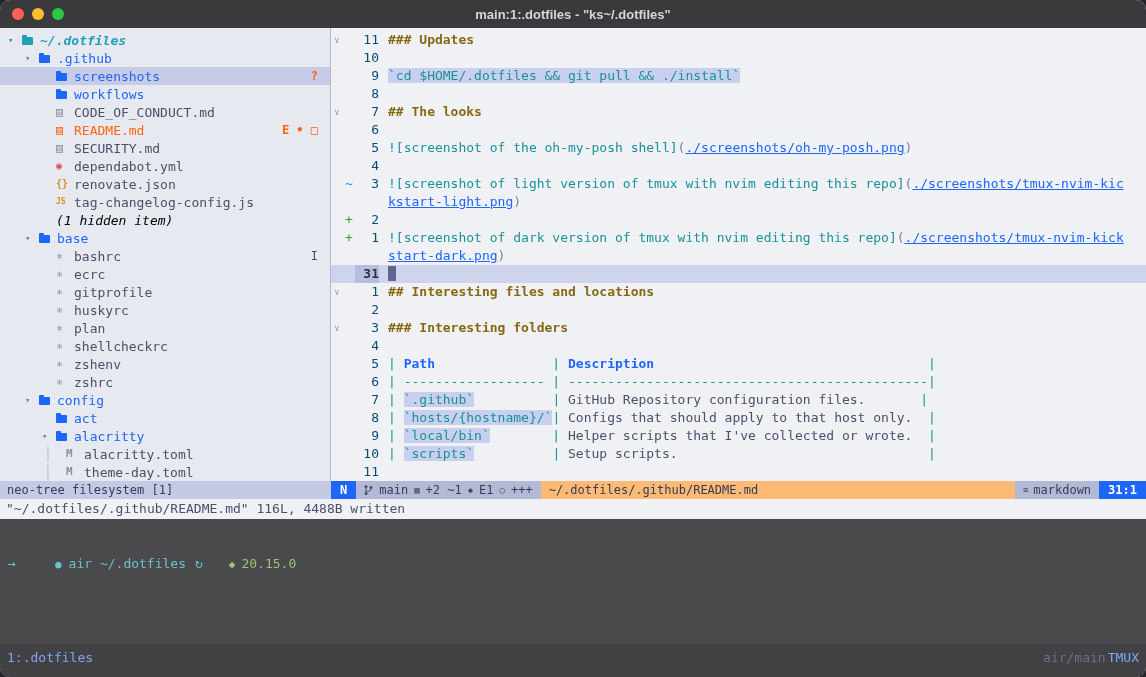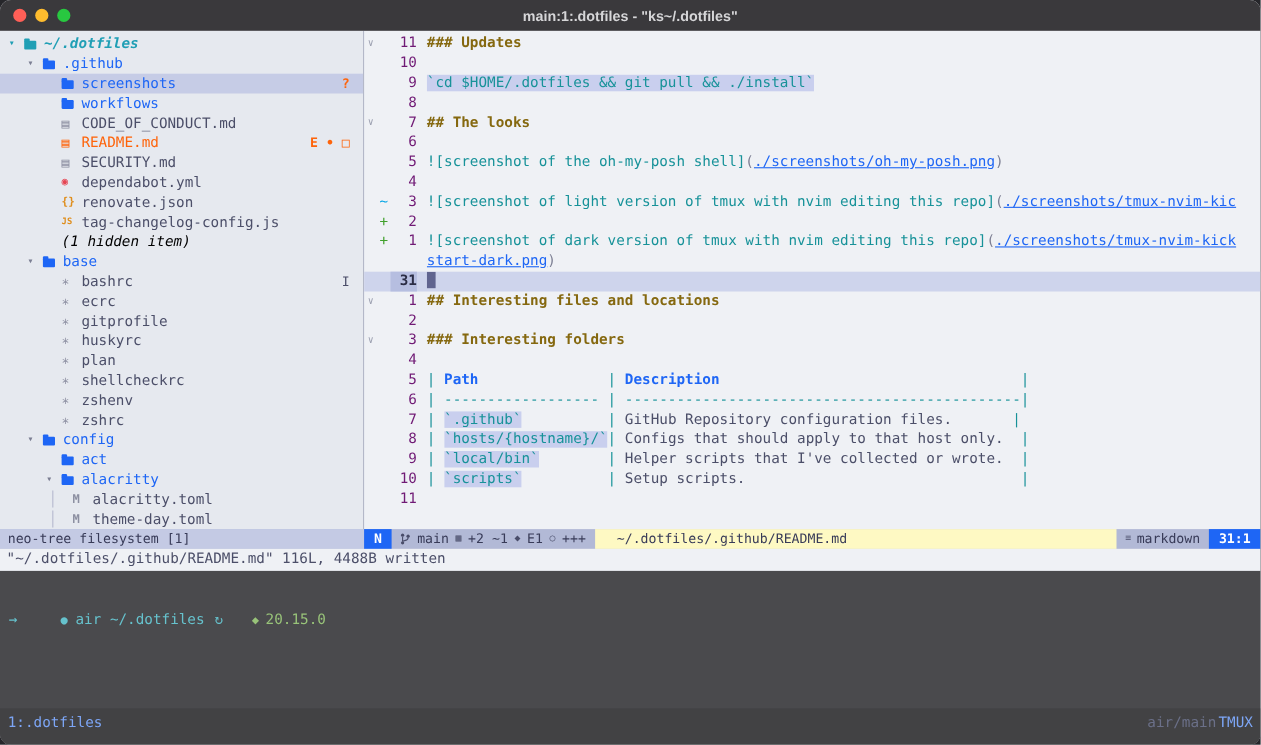--- a/index.html
+++ b/index.html
@@ -42,39 +42,39 @@
 .tname.hidden{color:#000000;font-style:italic}
 .tbadge{margin-left:auto;padding-right:12px;font-size:12px;white-space:pre}
 .tbadge.git{color:#fe640b;font-weight:700}
 .tbadge.mark{color:#4c4f69}
 
 .eline{display:flex;height:18px;line-height:18px;white-space:pre}
 .eline.cur{background:#ced4ec}
 .fold{width:12px;flex:0 0 12px;color:#9ca0b0;text-align:center;font-size:9px}
 .sign{width:12px;flex:0 0 12px;text-align:center}
 .sign.add{color:#40a02b}.sign.chg{color:#04a5e5}
-.lnum{width:24px;flex:0 0 24px;text-align:right;color:#701a75;margin-right:9px}
+.lnum{width:24px;flex:0 0 24px;text-align:right;color:#0c4a6e;margin-right:9px}
 .eline.cur .lnum{color:#2b2d45;font-weight:700;background:#b6bee0}
 .ltext{flex:1;overflow:hidden;white-space:pre}
 .h{color:#85680f;font-weight:700}
 .cs{color:#179299;background:#c9cfee}
 .lt{color:#179299}
 .lu{color:#1e66f5;text-decoration:underline}
 .p{color:#7c7f93}
 .pipe{color:#179299}
 .th{color:#1e66f5;font-weight:700}
 .d{color:#4c4f69}
 .cursorblock{display:inline-block;width:8px;height:15px;background:#60648f;vertical-align:-3px}
 
 .statusline{display:flex;height:18px;flex:0 0 18px;font-size:12px;line-height:18px;background:#b2b9d6;color:#383b58;align-items:flex-start;white-space:pre}
 .st-neotree{width:331px;flex:0 0 331px;background:#c4cae4;padding-left:7px}
 .st-mode{background:#1e66f5;color:#fff;font-weight:700;padding:0 9px}
 .st-info{display:flex;gap:6px;padding:0 8px;align-items:center}
 .st-ic{font-size:9px;opacity:.85;display:flex;align-items:center}
-.st-path{flex:1;background:#fef9c3;padding:0 20px;overflow:hidden}
+.st-path{flex:1;background:#fdba74;padding:0 8px;overflow:hidden}
 .st-ft{padding:0 8px;display:flex;gap:5px;align-items:center}
 .st-pos{background:#1e66f5;color:#fff;font-weight:700;padding:0 9px}
 
 .cmdline{height:20px;flex:0 0 20px;background:#eff1f5;color:#4c4f69;font-size:13px;line-height:19px;padding-left:6px;white-space:pre}
 
 .terminal{flex:1;background:#4a4a4d;display:flex;flex-direction:column;padding-top:16px;font-size:13px}
 .prompt-line{height:19px;line-height:19px;padding-left:8px;white-space:pre}
 .apple{color:#66c2cd;font-size:11px}
 .hostpath{color:#66c2cd;margin-left:7px}
 .sync{color:#66c2cd;margin-left:9px}
@@ -263,20 +263,21 @@
       <div class="lines">
           <div class="eline"><span class="fold">∨</span><span class="sign "></span><span class="lnum">11</span><span class="ltext"><span class="h">### Updates</span></span></div>
           <div class="eline"><span class="fold"></span><span class="sign "></span><span class="lnum">10</span><span class="ltext"></span></div>
           <div class="eline"><span class="fold"></span><span class="sign "></span><span class="lnum">9</span><span class="ltext"><span class="cs">`cd $HOME/.dotfiles &amp;&amp; git pull &amp;&amp; ./install`</span></span></div>
           <div class="eline"><span class="fold"></span><span class="sign "></span><span class="lnum">8</span><span class="ltext"></span></div>
           <div class="eline"><span class="fold">∨</span><span class="sign "></span><span class="lnum">7</span><span class="ltext"><span class="h">## The looks</span></span></div>
           <div class="eline"><span class="fold"></span><span class="sign "></span><span class="lnum">6</span><span class="ltext"></span></div>
           <div class="eline"><span class="fold"></span><span class="sign "></span><span class="lnum">5</span><span class="ltext"><span class="lt">![screenshot of the oh-my-posh shell]</span><span class="p">(</span><span class="lu">./screenshots/oh-my-posh.png</span><span class="p">)</span></span></div>
           <div class="eline"><span class="fold"></span><span class="sign "></span><span class="lnum">4</span><span class="ltext"></span></div>
           <div class="eline"><span class="fold"></span><span class="sign chg">~</span><span class="lnum">3</span><span class="ltext"><span class="lt">![screenshot of light version of tmux with nvim editing this repo]</span><span class="p">(</span><span class="lu">./screenshots/tmux-nvim-kic</span></span></div>
+          <div class="eline"><span class="fold"></span><span class="sign "></span><span class="lnum"></span><span class="ltext"><span class="lu">kstart-light.png</span><span class="p">)</span></span></div>
           <div class="eline"><span class="fold"></span><span class="sign add">+</span><span class="lnum">2</span><span class="ltext"></span></div>
           <div class="eline"><span class="fold"></span><span class="sign add">+</span><span class="lnum">1</span><span class="ltext"><span class="lt">![screenshot of dark version of tmux with nvim editing this repo]</span><span class="p">(</span><span class="lu">./screenshots/tmux-nvim-kick</span></span></div>
           <div class="eline"><span class="fold"></span><span class="sign "></span><span class="lnum"></span><span class="ltext"><span class="lu">start-dark.png</span><span class="p">)</span></span></div>
           <div class="eline cur"><span class="fold"></span><span class="sign "></span><span class="lnum">31</span><span class="ltext"><span class="cursorblock"></span></span></div>
           <div class="eline"><span class="fold">∨</span><span class="sign "></span><span class="lnum">1</span><span class="ltext"><span class="h">## Interesting files and locations</span></span></div>
           <div class="eline"><span class="fold"></span><span class="sign "></span><span class="lnum">2</span><span class="ltext"></span></div>
           <div class="eline"><span class="fold">∨</span><span class="sign "></span><span class="lnum">3</span><span class="ltext"><span class="h">### Interesting folders</span></span></div>
           <div class="eline"><span class="fold"></span><span class="sign "></span><span class="lnum">4</span><span class="ltext"></span></div>
           <div class="eline"><span class="fold"></span><span class="sign "></span><span class="lnum">5</span><span class="ltext"><span class="pipe">| </span><span class="th">Path</span><span class="pipe">               | </span><span class="th">Description</span><span class="pipe">                                   |</span></span></div>
           <div class="eline"><span class="fold"></span><span class="sign "></span><span class="lnum">6</span><span class="ltext"><span class="pipe">| ------------------ | ----------------------------------------------|</span></span></div>

